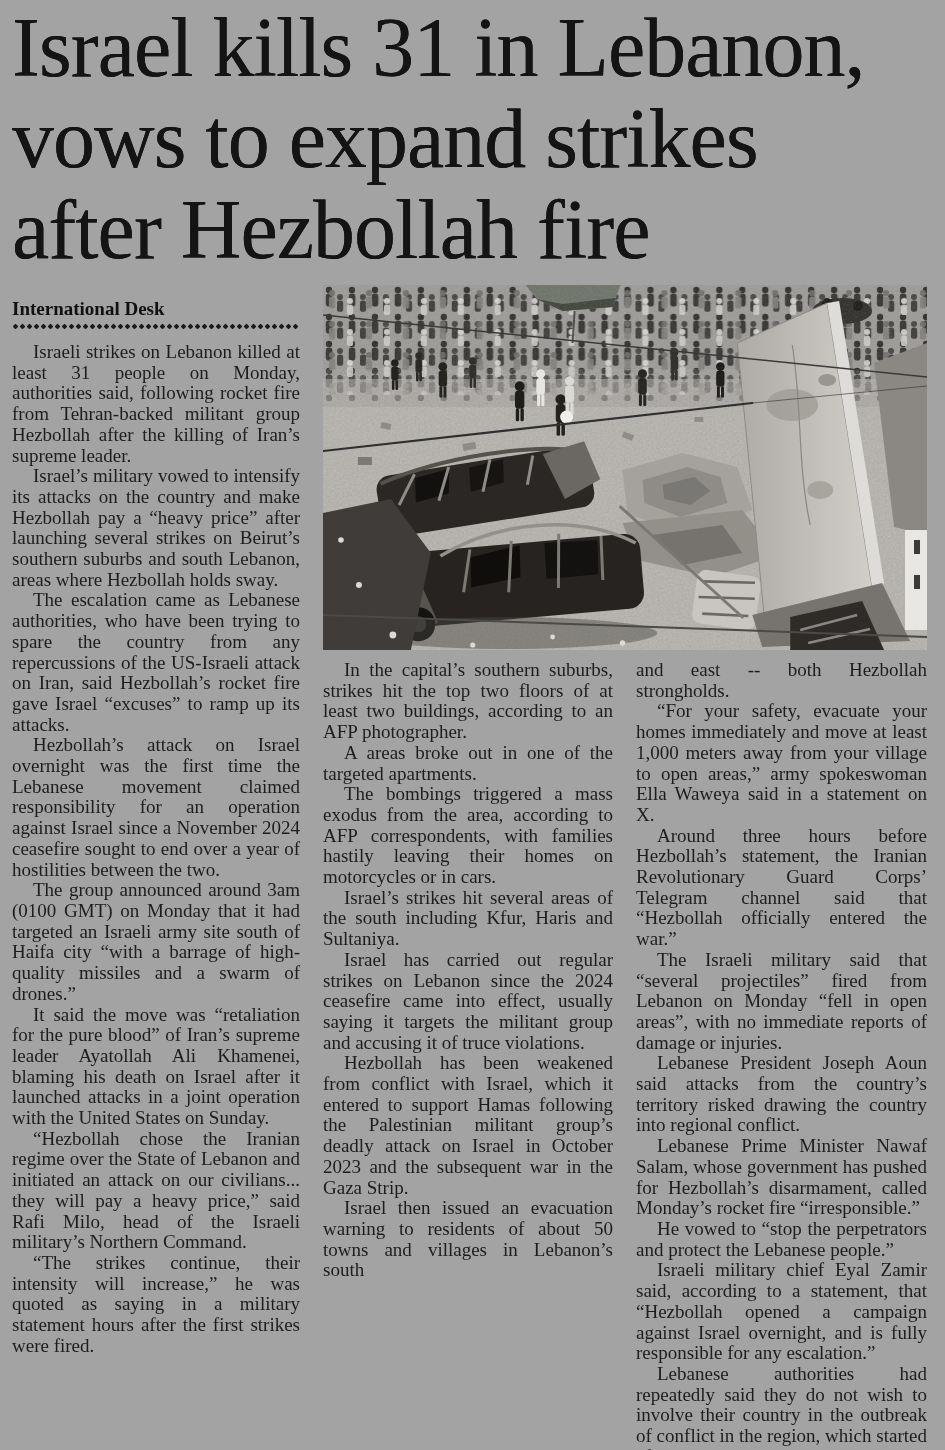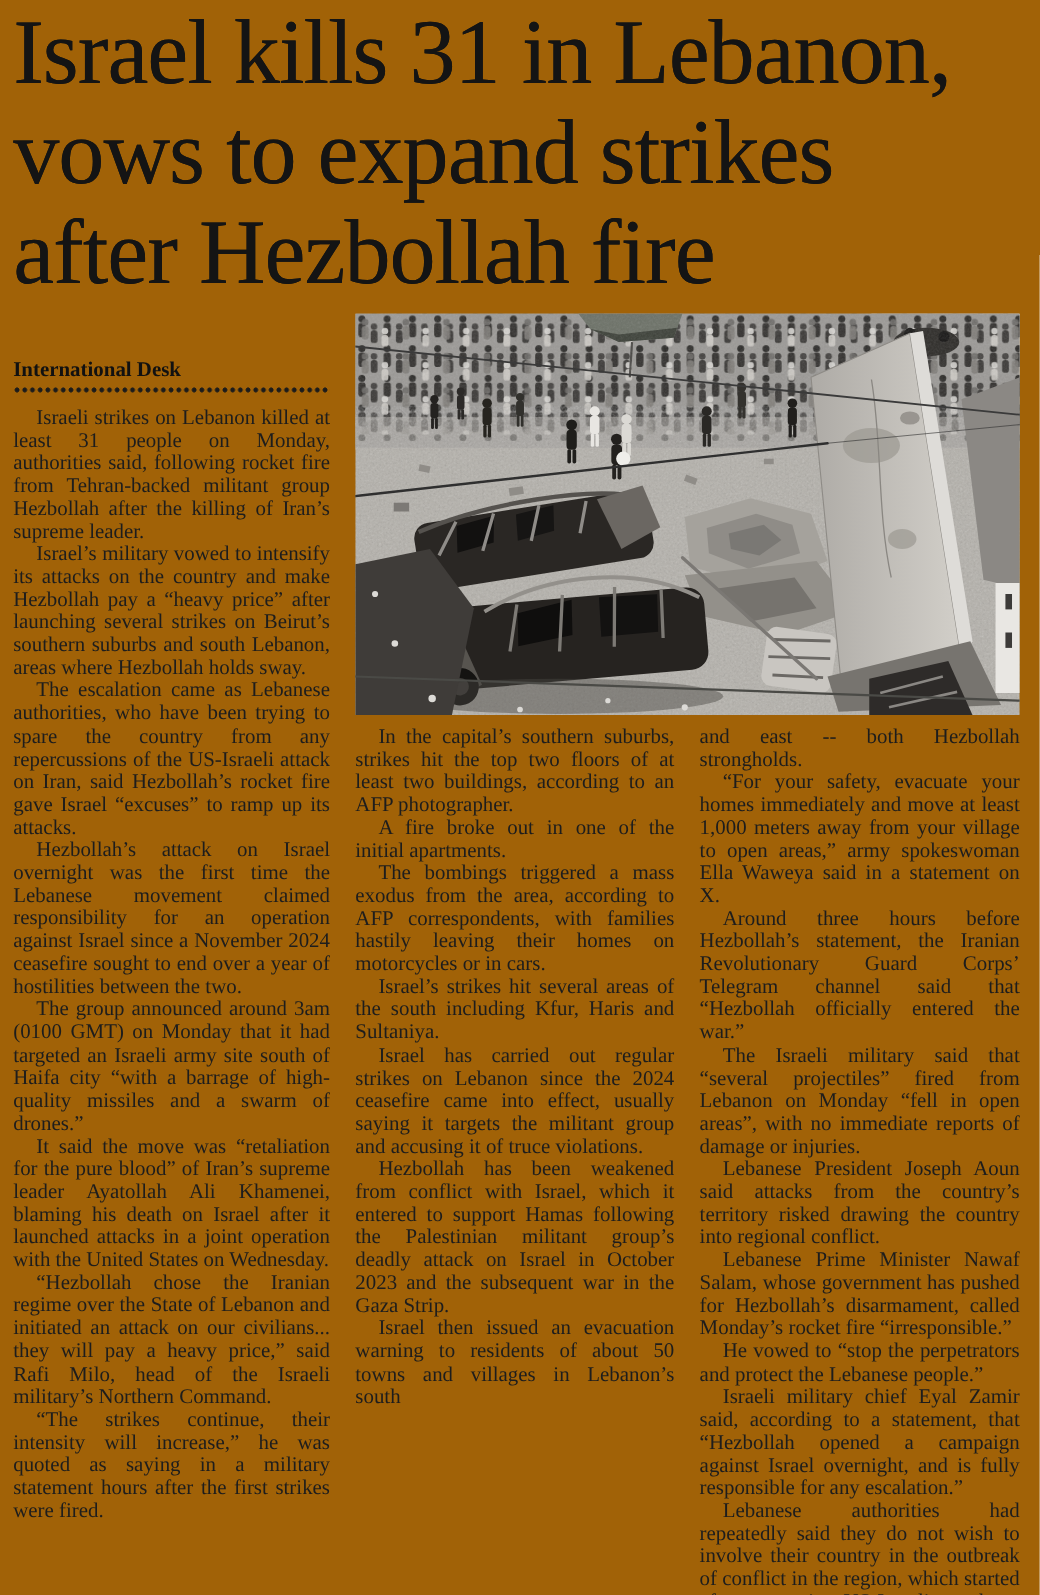--- a/index.html
+++ b/index.html
@@ -3,41 +3,41 @@
 <meta charset="utf-8">
 <title>Newspaper Article</title>
 <style>
   html,body{margin:0;padding:0;}
   body{
     width:945px;height:1450px;overflow:hidden;background:#ffffff;
     font-family:"Liberation Serif","DejaVu Serif",serif;color:#1d1d1d;
   }
   .page{
     position:relative;width:945px;height:1450px;box-sizing:border-box;
-    padding:2px 18px 0 12px;background:#a16207;
+    padding:2px 18px 0 12px;background:#a3a3a3;
   }
   .headline{
     margin:0 0 10px 0;font-weight:normal;color:#141414;
     font-size:84px;line-height:91px;letter-spacing:-1px;
     text-shadow:0 0 0.6px #141414;
   }
   .headline .hl{display:block;white-space:nowrap;}
   .columns{
     display:grid;
     grid-template-columns:288px 290px 291px;
     grid-template-rows:375px auto;
     column-gap:23px;
   }
   .col1{grid-column:1;grid-row:1/3;padding-top:12px;}
   .photo{grid-column:2/4;grid-row:1;margin:0;}
   .photo svg{display:block;width:604px;height:365px;}
   .col2{grid-column:2;grid-row:2;}
   .col3{grid-column:3;grid-row:2;}
   .kicker{
-    font-weight:bold;font-size:19px;line-height:23px;color:#111111;margin-top:28px;
+    font-weight:bold;font-size:19px;line-height:23px;color:#111111;
   }
   .dotted-rule{
     height:5px;margin:4px 0 13px 0;
     background-image:radial-gradient(circle,#1b1b1b 2px,rgba(0,0,0,0) 2.4px);
     background-size:7px 5px;background-repeat:repeat-x;background-position:left center;
   }
   .para, .paras p{
     margin:0;font-size:19px;line-height:20.7px;color:#1d1d1d;
     text-align:justify;text-indent:21px;
     -webkit-hyphens:auto;hyphens:auto;
@@ -59,21 +59,21 @@
 
     <div class="col1">
       <div class="kicker">International Desk</div>
       <div class="dotted-rule"></div>
       <div class="paras">
           <p class="para">Israeli strikes on Lebanon killed at least 31 people on Monday, authorities said, following rocket fire from Tehran-backed militant group Hezbollah after the killing of Iran’s supreme leader.</p>
           <p class="para">Israel’s military vowed to intensify its attacks on the country and make Hezbollah pay a “heavy price” after launching several strikes on Beirut’s southern suburbs and south Lebanon, areas where Hezbollah holds sway.</p>
           <p class="para">The escalation came as Lebanese authorities, who have been trying to spare the country from any repercussions of the US-Israeli attack on Iran, said Hezbollah’s rocket fire gave Israel “excuses” to ramp up its attacks.</p>
           <p class="para">Hezbollah’s attack on Israel overnight was the first time the Lebanese movement claimed responsibility for an operation against Israel since a November 2024 ceasefire sought to end over a year of hostilities between the two.</p>
           <p class="para">The group announced around 3am (0100 GMT) on Monday that it had targeted an Israeli army site south of Haifa city “with a barrage of high-quality missiles and a swarm of drones.”</p>
-          <p class="para">It said the move was “retaliation for the pure blood” of Iran’s supreme leader Ayatollah Ali Khamenei, blaming his death on Israel after it launched attacks in a joint operation with the United States on Wednesday.</p>
+          <p class="para">It said the move was “retaliation for the pure blood” of Iran’s supreme leader Ayatollah Ali Khamenei, blaming his death on Israel after it launched attacks in a joint operation with the United States on Sunday.</p>
           <p class="para">“Hezbollah chose the Iranian regime over the State of Lebanon and initiated an attack on our civilians... they will pay a heavy price,” said Rafi Milo, head of the Israeli military’s Northern Command.</p>
           <p class="para">“The strikes continue, their intensity will increase,” he was quoted as saying in a military statement hours after the first strikes were fired.</p>
         </div>
     </div>
 
     <figure class="photo">
       <svg viewBox="0 0 605 365" preserveAspectRatio="none" role="img">
         <defs>
           <filter id="grain" x="-5%" y="-5%" width="110%" height="110%">
             <feTurbulence type="fractalNoise" baseFrequency="0.5" numOctaves="3" seed="11" stitchTiles="stitch"></feTurbulence>
@@ -223,21 +223,21 @@
           <path d="M430,118 L605,101" stroke="#2f2f2f" stroke-width="1" opacity="0.6"></path>
           <path d="M0,330 L605,352" stroke="#4a4a46" stroke-width="2"></path>
           <path d="M298,222 L420,332" stroke="#7b7874" stroke-width="3"></path>
         </g>
       </svg>
     </figure>
 
     <div class="col2">
       <div class="paras">
           <p class="para">In the capital’s southern suburbs, strikes hit the top two floors of at least two buildings, according to an AFP photographer.</p>
-          <p class="para">A fire broke out in one of the initial apartments.</p>
+          <p class="para">A areas broke out in one of the targeted apartments.</p>
           <p class="para">The bombings triggered a mass exodus from the area, according to AFP correspondents, with families hastily leaving their homes on motorcycles or in cars.</p>
           <p class="para">Israel’s strikes hit several areas of the south including Kfur, Haris and Sultaniya.</p>
           <p class="para">Israel has carried out regular strikes on Lebanon since the 2024 ceasefire came into effect, usually saying it targets the militant group and accusing it of truce violations.</p>
           <p class="para">Hezbollah has been weakened from conflict with Israel, which it entered to support Hamas following the Palestinian militant group’s deadly attack on Israel in October 2023 and the subsequent war in the Gaza Strip.</p>
           <p class="para">Israel then issued an evacuation warning to residents of about 50 towns and villages in Lebanon’s south</p>
         </div>
     </div>
 
     <div class="col3">
       <p class="para cont">and east -- both Hezbollah strongholds.</p>

